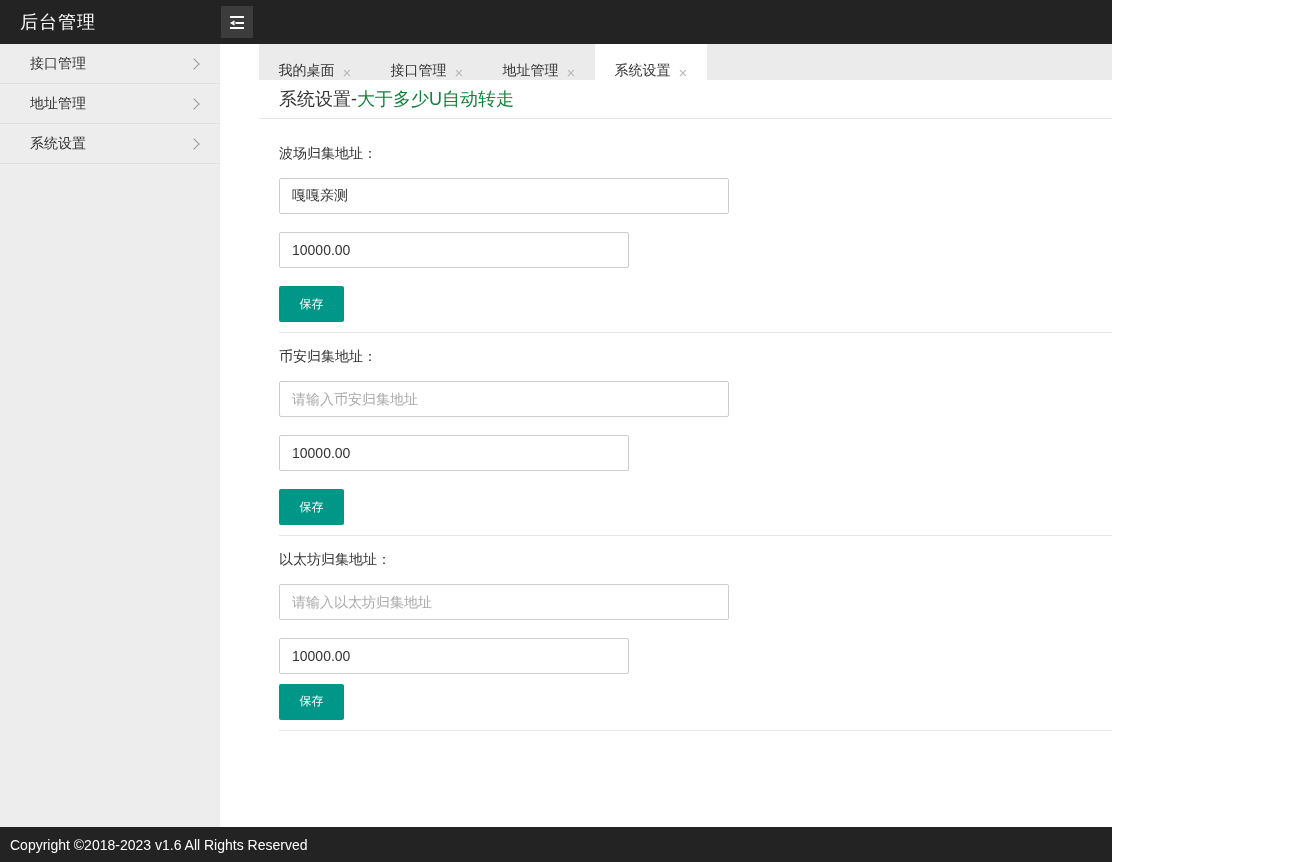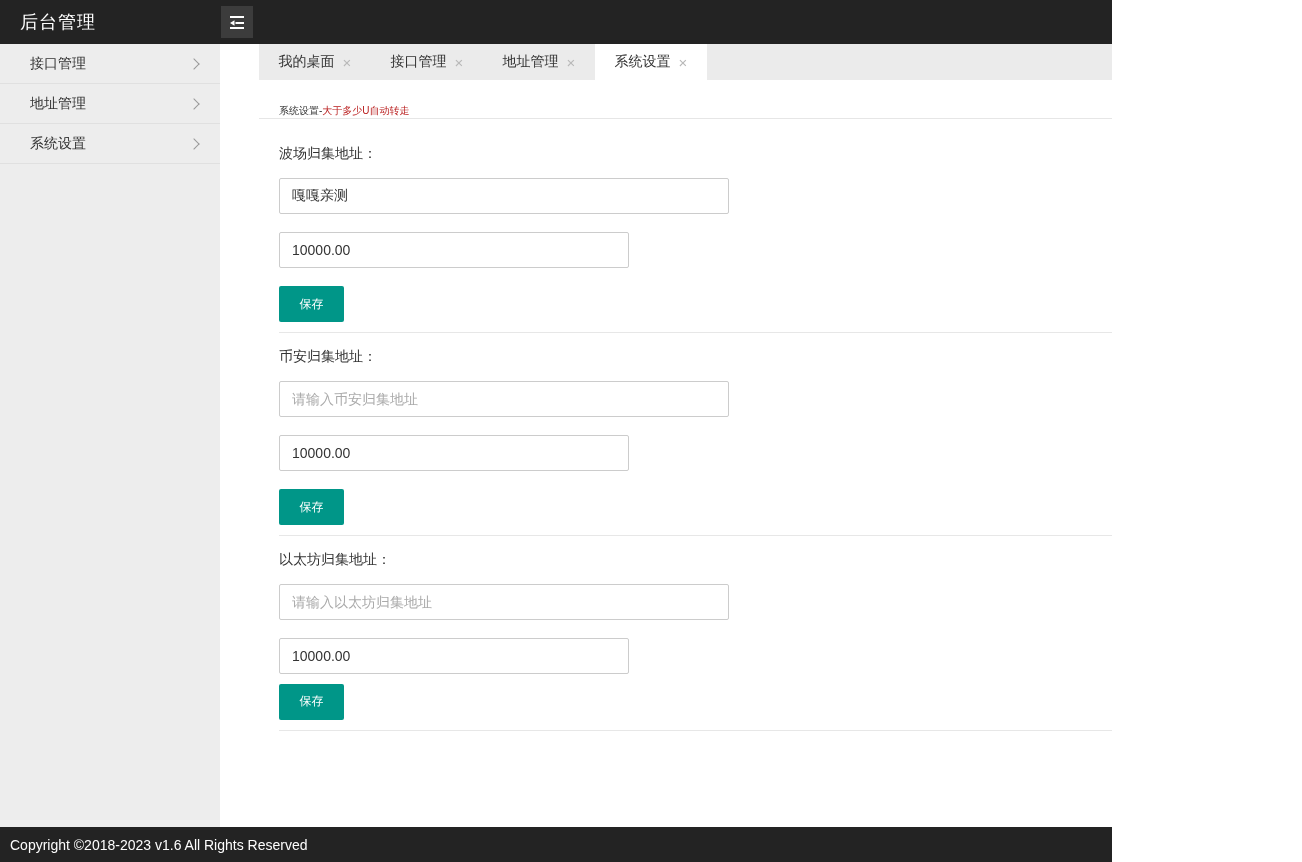--- a/index.html
+++ b/index.html
@@ -43,33 +43,33 @@
     border-top: 1px solid #999; border-right: 1px solid #999;
     transform: translateY(-50%) rotate(45deg);
   }
 
   
   .content { flex: 1 1 auto; display: flex; flex-direction: column; background: #fff; min-width: 0; }
 
   
   .tabbar { height: 36px; flex: 0 0 36px; background: #ebebeb; display: flex; }
   .tab {
-    width: 112px; height: 36px; display: flex; align-items: center; justify-content: center;
+    width: 112px; height: 36px; display: flex; align-items: flex-end; justify-content: center;
     gap: 8px; font-size: 14px; color: #333; cursor: pointer; background: transparent;
   }
   .tab.active { background: #fff; }
   .tab .tab-close { color: #b8b8b8; font-size: 15px; line-height: 1; cursor: pointer; }
 
   
   .breadcrumb {
-    height: 39px; flex: 0 0 39px; display: flex; align-items: flex-end;
-    padding-left: 20px; border-bottom: 1px solid #e6e6e6; font-size: 10px;
+    height: 39px; flex: 0 0 39px; display: flex; align-items: center;
+    padding-left: 20px; border-bottom: 1px solid #e6e6e6; font-size: 18px;
   }
   .crumb-prefix { color: #333; }
-  .crumb-highlight { color: #b91c1c; }
+  .crumb-highlight { color: #15803d; }
 
   
   .form-area { flex: 1 1 auto; padding-left: 20px; overflow: hidden; }
   .section-label { margin: 15px 0 17px; font-size: 14px; color: #333; line-height: 16px; }
   .section:first-child .section-label { margin-top: 26px; }
   .text-input {
     display: block; height: 36px; border: 1px solid #ccc; border-radius: 2px;
     padding: 0 12px; font-size: 14px; color: #333; background: #fff; outline: none;
     margin-bottom: 18px;
     font-family: "Liberation Sans", "DejaVu Sans", sans-serif;

